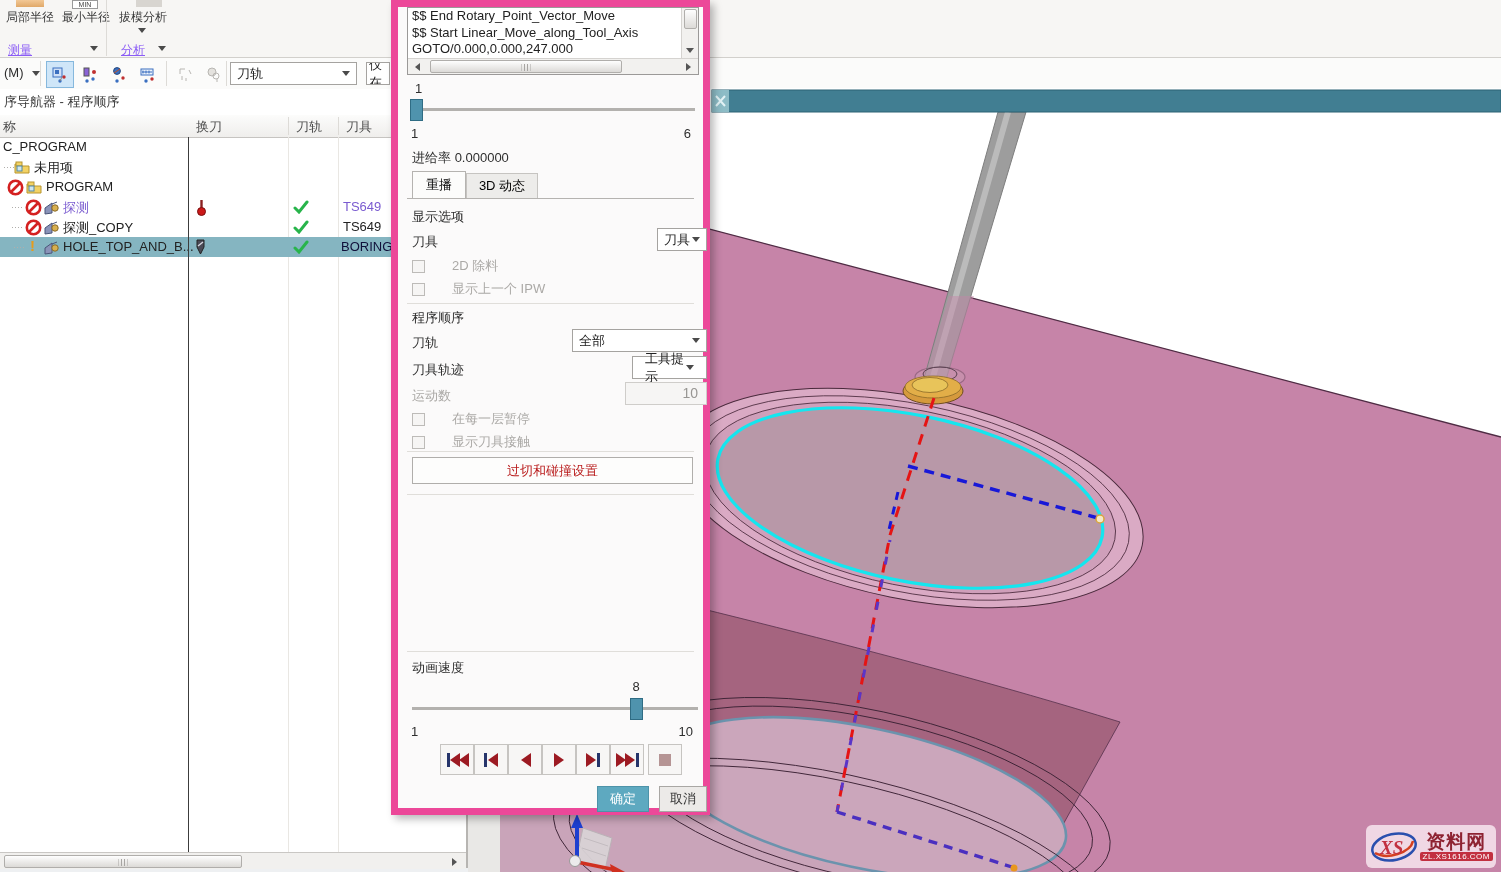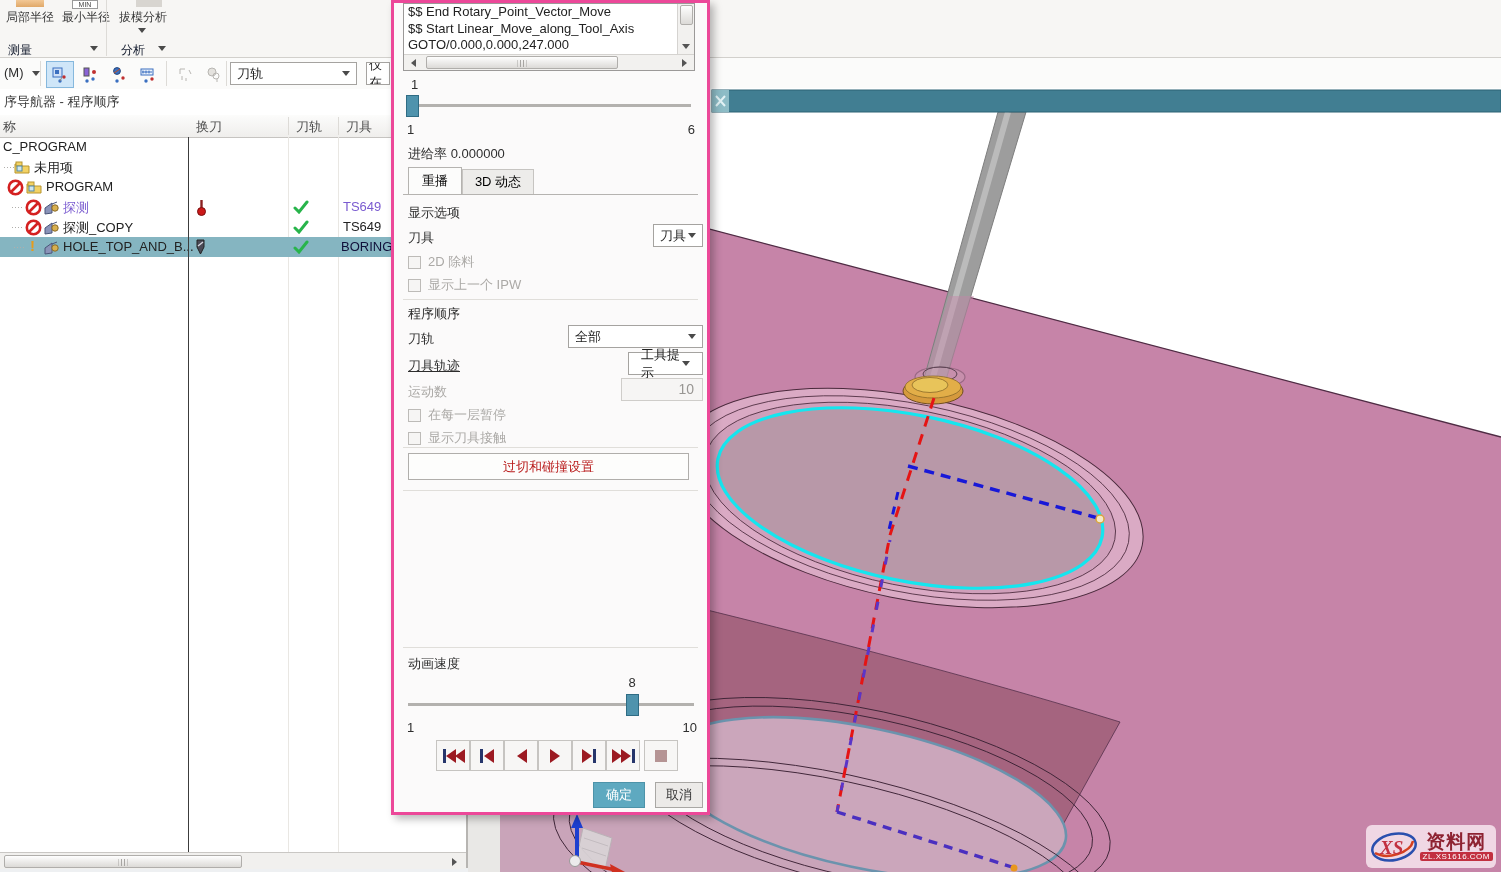--- a/index.html
+++ b/index.html
@@ -5,21 +5,21 @@
   html,body{margin:0;padding:0;background:#888;}
   #app{position:relative;width:1501px;height:872px;background:#eef0f2;overflow:hidden;
        font-family:"Liberation Sans","DejaVu Sans",sans-serif;}
   .abs{position:absolute;}
   .lbl{position:absolute;font-size:13px;color:#2e2e2e;white-space:nowrap;}
   .dis{color:#aba9a6 !important;}
   .caret{display:inline-block;width:0;height:0;border:4px solid transparent;border-top:5px solid #4a4a4a;}
   .sep-v{position:absolute;width:1px;background:#dddbd7;}
   
   #ribbon{position:absolute;left:0;top:0;width:1501px;height:57px;background:#f7f6f4;border-bottom:1px solid #d2d0cc;}
-  .grp-lbl{position:absolute;font-size:12px;color:#0f172a;}
+  .grp-lbl{position:absolute;font-size:12px;color:#8b5cf6;text-decoration:underline;}
   .rib-lbl{position:absolute;font-size:12px;color:#3a3a3a;}
   
   #toolbar{position:absolute;left:0;top:58px;width:1501px;height:31px;background:#fbfbfa;border-bottom:1px solid #cfcdc9;}
   .tbtn{position:absolute;top:3px;width:26px;height:25px;border:1px solid transparent;display:flex;align-items:center;justify-content:center;}
   .tbtn.on{background:#cfe6f8;border-color:#86b8dd;}
   .combo{position:absolute;background:#fff;border:1px solid #a5a3a0;display:flex;align-items:center;font-size:13px;color:#222;padding:0 6px;box-sizing:border-box;}
   .combo .caret{margin-left:auto;transform:translateY(2px);}
   .tb-ico{display:inline-flex;align-items:center;justify-content:center;width:25px;height:25px;}
   #tb-right{position:absolute;left:712px;top:58px;height:31px;display:flex;align-items:center;}
   
@@ -38,31 +38,31 @@
   
   .hscroll{position:absolute;background:#f1f0ee;border-top:1px solid #c9c7c4;}
   .thumb{position:absolute;background:linear-gradient(#fefefe,#dcdad7);border:1px solid #b0aeab;border-radius:2px;}
   .grip{position:absolute;left:50%;top:3px;width:9px;height:7px;transform:translateX(-50%);
         background-image:repeating-linear-gradient(90deg,#a7a5a2 0 1px,transparent 1px 3px);}
   .sbtn{position:absolute;width:15px;height:15px;display:flex;align-items:center;justify-content:center;}
   .tri-r{width:0;height:0;border:4px solid transparent;border-left:5px solid #555;}
   .tri-l{width:0;height:0;border:4px solid transparent;border-right:5px solid #555;}
   .tri-d{width:0;height:0;border:4px solid transparent;border-top:5px solid #555;}
   
-  #dlg{position:absolute;left:391px;top:0;width:319px;height:815px;background:#fbfafa;border:3px solid #ec4899;
+  #dlg{position:absolute;left:391px;top:0;width:319px;height:815px;background:#fbfafa;border:7px solid #ec4899;
        box-sizing:border-box;box-shadow:4px 4px 8px rgba(0,0,0,.28);z-index:10;}
   #gcode{position:absolute;left:9px;top:0;width:292px;height:68px;background:#fff;border:1px solid #9b9998;box-sizing:border-box;}
   #gcode .ln{padding:0 4px;font-size:13px;line-height:16.5px;color:#222;white-space:nowrap;overflow:hidden;}
   #gfrag{margin:1px 4px 0;height:4px;width:70%;background-image:repeating-linear-gradient(90deg,#9a9a9a 0 6px,transparent 6px 11px);}
   #gvs{position:absolute;right:0;top:0;width:16px;height:52px;background:#f2f1ef;border-left:1px solid #d5d3d0;}
   #ghs{position:absolute;left:0;bottom:0;width:290px;height:15px;background:#f2f1ef;border-top:1px solid #d5d3d0;}
   .track{position:absolute;height:3px;background:#b3b1ae;}
   .shandle{position:absolute;width:13px;height:22px;background:#4f93ad;border:1px solid #2f6c84;box-sizing:border-box;}
   .tab{position:absolute;font-size:13px;display:flex;align-items:center;justify-content:center;box-sizing:border-box;}
-  .cbrow{position:absolute;display:flex;align-items:center;font-size:13px;color:#aba9a6;}
+  .cbrow{position:absolute;display:flex;align-items:center;font-size:13px;color:#aba9a6;gap:20px;}
   .cbrow .box{width:13px;height:13px;border:1px solid #bdbbb8;background:#f6f5f4;margin-right:7px;box-sizing:border-box;}
   .hline{position:absolute;left:9px;right:9px;height:1px;background:#e0deda;}
   .pbtn{width:34px;height:31px;border:1px solid #c6c4c1;background:#f7f6f5;display:flex;align-items:center;justify-content:center;box-sizing:border-box;}
   #okbtn{position:absolute;left:199px;top:779px;width:52px;height:26px;background:#5ea9c0;border:1px solid #4d93a9;
          color:#fff;font-size:13px;display:flex;align-items:center;justify-content:center;box-sizing:border-box;}
   #cxbtn{position:absolute;left:261px;top:779px;width:48px;height:26px;background:#eceae8;border:1px solid #a9a7a4;
          color:#333;font-size:13px;display:flex;align-items:center;justify-content:center;box-sizing:border-box;}
   #gougebtn{position:absolute;left:14px;top:450px;width:281px;height:27px;background:#fdfdfc;border:1px solid #b0aeab;
          font-size:13px;color:#b91c1c;display:flex;align-items:center;justify-content:center;box-sizing:border-box;}
   
@@ -526,21 +526,21 @@
         <span>显示上一个 IPW</span>
     </div>
     <div class="hline" style="top:296px;"></div>
 
     <div class="lbl" style="left:14px;top:302px;">程序顺序</div>
     <div class="lbl" style="left:14px;top:327px;">刀轨</div>
     <div class="combo" style="left:174px;top:322px;width:135px;height:23px;">
       <span>全部</span>
         <span class="caret"></span>
     </div>
-    <div class="lbl" style="left:14px;top:354px;text-decoration:underline;">刀具轨迹</div>
+    <div class="lbl" style="left:14px;top:354px;">刀具轨迹</div>
     <div class="combo" style="left:234px;top:349px;width:75px;height:23px;padding:0 12px;">
       <span>工具提示</span>
         <span class="caret"></span>
     </div>
     <div class="lbl dis" style="left:14px;top:380px;">运动数</div>
     <div class="abs" style="left:227px;top:375px;width:82px;height:23px;background:#f6f5f4;border:1px solid #cfcdca;box-sizing:border-box;font-size:14px;color:#989693;text-align:right;padding:2px 8px 0 0;">10</div>
     <div class="cbrow" style="left:14px;top:403px;">
       <span class="box"></span>
         <span>在每一层暂停</span>
     </div>

